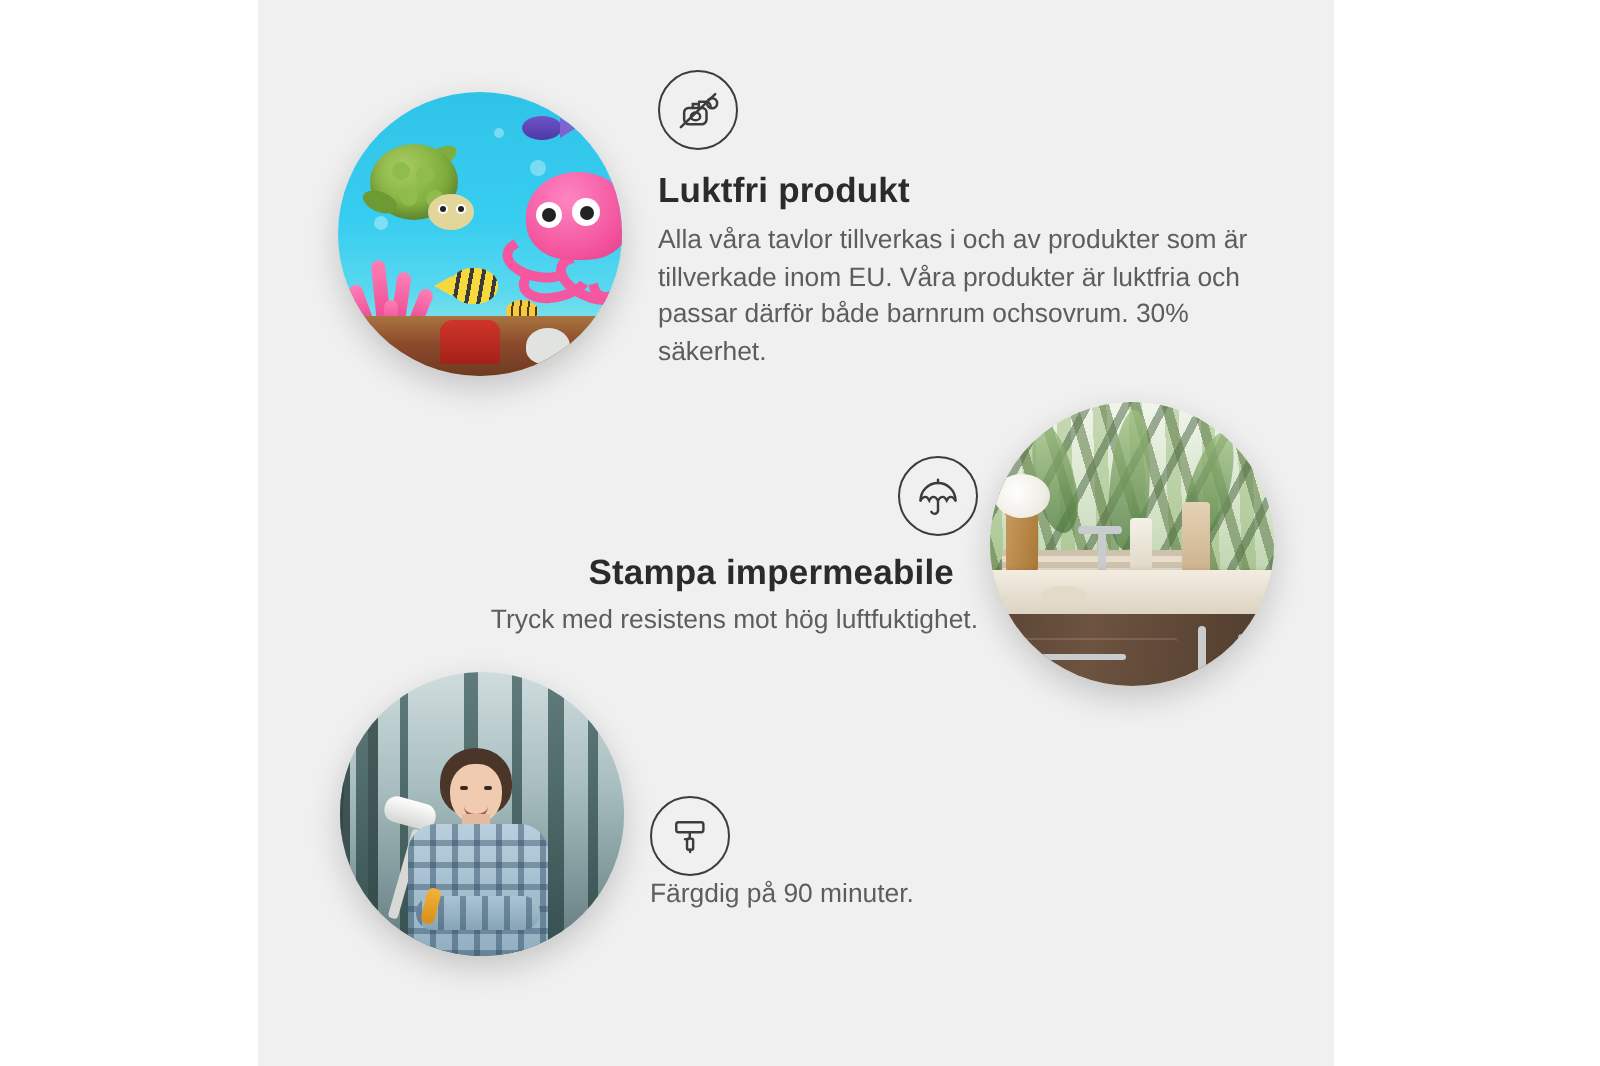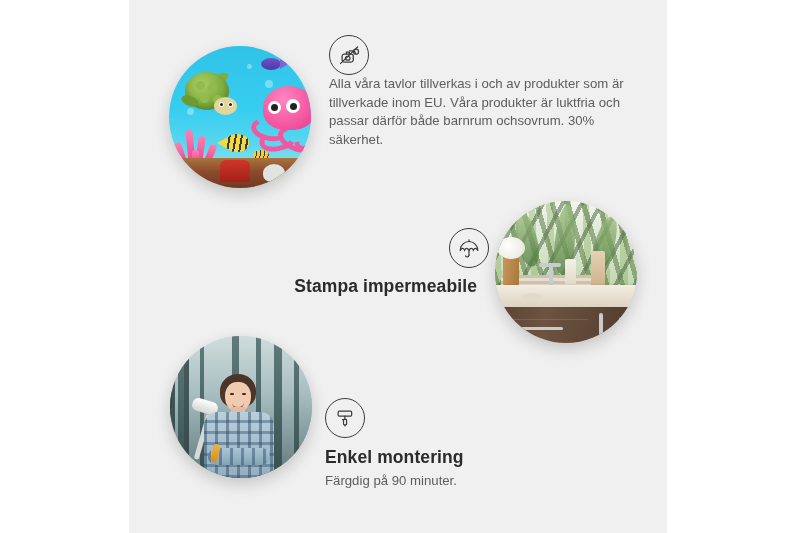--- a/index.html
+++ b/index.html
@@ -490,20 +490,21 @@
       <div class="feat-icon">
         <svg width="27" height="27" viewBox="0 0 28 28" fill="none" stroke="#3c3c3c" stroke-width="1.3" stroke-linecap="round">
           <path d="M8.5 12.5 h7.2 a2.2 2.2 0 0 1 2.2 2.2 v3.6 a2.6 2.6 0 0 1 -2.6 2.6 h-6.4 a2.6 2.6 0 0 1 -2.6 -2.6 v-3.6 a2.2 2.2 0 0 1 2.2 -2.2 z"></path>
           <path d="M10.8 12.5 v-2.1 h3.1 v2.1"></path>
           <path d="M14 9.2 h3.6 a2.4 2.4 0 0 1 2.4 2.4 v0.2"></path>
           <circle cx="20.8" cy="10" r="2.6"></circle>
           <ellipse cx="12.2" cy="16.8" rx="2.4" ry="2"></ellipse>
           <line x1="4.6" y1="22.4" x2="22.4" y2="5.2"></line>
         </svg>
       </div>
+      <div class="feat-title">Luktfri produkt</div>
       <div class="feat-body">Alla våra tavlor tillverkas i och av produkter som är tillverkade inom EU. Våra produkter är luktfria och passar därför både barnrum ochsovrum. 30% säkerhet.</div>
     </div>
 
     <div class="photo-circle photo-bath">
       <div class="bath-wall"></div>
       <div class="bath-leaf" style="left:22px;top:10px;transform:rotate(-12deg);"></div>
       <div class="bath-leaf" style="left:60px;top:4px;transform:rotate(4deg);height:70px;"></div>
       <div class="bath-leaf" style="left:100px;top:14px;transform:rotate(16deg);"></div>
       <div class="bath-backsplash"></div>
       <div class="bath-faucet"></div>
@@ -525,20 +526,21 @@
       <div class="feat-icon">
         <svg width="26" height="26" viewBox="0 0 28 28" fill="none" stroke="#3c3c3c" stroke-width="1.3" stroke-linecap="round">
           <path d="M4.6 16.4 a9.4 9.4 0 0 1 18.8 0"></path>
           <path d="M4.6 16.4 c1.6 -2.6 3.5 -2.6 4.7 0 c1.2 -2.6 3.2 -2.6 4.7 0 c1.5 -2.6 3.5 -2.6 4.7 0 c1.2 -2.6 3.1 -2.6 4.7 0"></path>
           <line x1="14" y1="16.4" x2="14" y2="22"></line>
           <path d="M14 22 a1.9 1.9 0 0 1 -3.6 0.5"></path>
           <line x1="14" y1="7" x2="14" y2="5.2"></line>
         </svg>
       </div>
       <div class="feat-title">Stampa impermeabile</div>
+      <div class="feat-body">Tryck med resistens mot hög luftfuktighet.</div>
     </div>
 
     <div class="photo-circle photo-painter">
       <div class="forest"></div>
       <div class="tree" style="left:8px;width:6px;"></div>
       <div class="tree" style="left:30px;width:4px;"></div>
       <div class="tree" style="left:62px;width:7px;"></div>
       <div class="tree" style="left:86px;width:5px;"></div>
       <div class="tree" style="left:104px;width:8px;"></div>
       <div class="tree" style="left:124px;width:5px;"></div>
@@ -559,18 +561,17 @@
 
     <div class="feature block3">
       <div class="feat-icon">
         <svg width="26" height="26" viewBox="0 0 28 28" fill="none" stroke="#3c3c3c" stroke-width="1.3" stroke-linecap="round" stroke-linejoin="round">
           <rect x="6.6" y="6.6" width="14.6" height="5.4" rx="1.2"></rect>
           <path d="M13.9 12 v2.2 a1.5 1.5 0 0 1 -1.5 1.5 h-1.1"></path>
           <rect x="12.4" y="15.4" width="3.3" height="6" rx="0.9"></rect>
           <line x1="14.05" y1="21.4" x2="14.05" y2="22.6"></line>
         </svg>
       </div>
-      <div class="feat-title">Enkel montering</div>
       <div class="feat-body">Färgdig på 90 minuter.</div>
     </div>
 
   </div>
 </div>
 
 </body></html>

